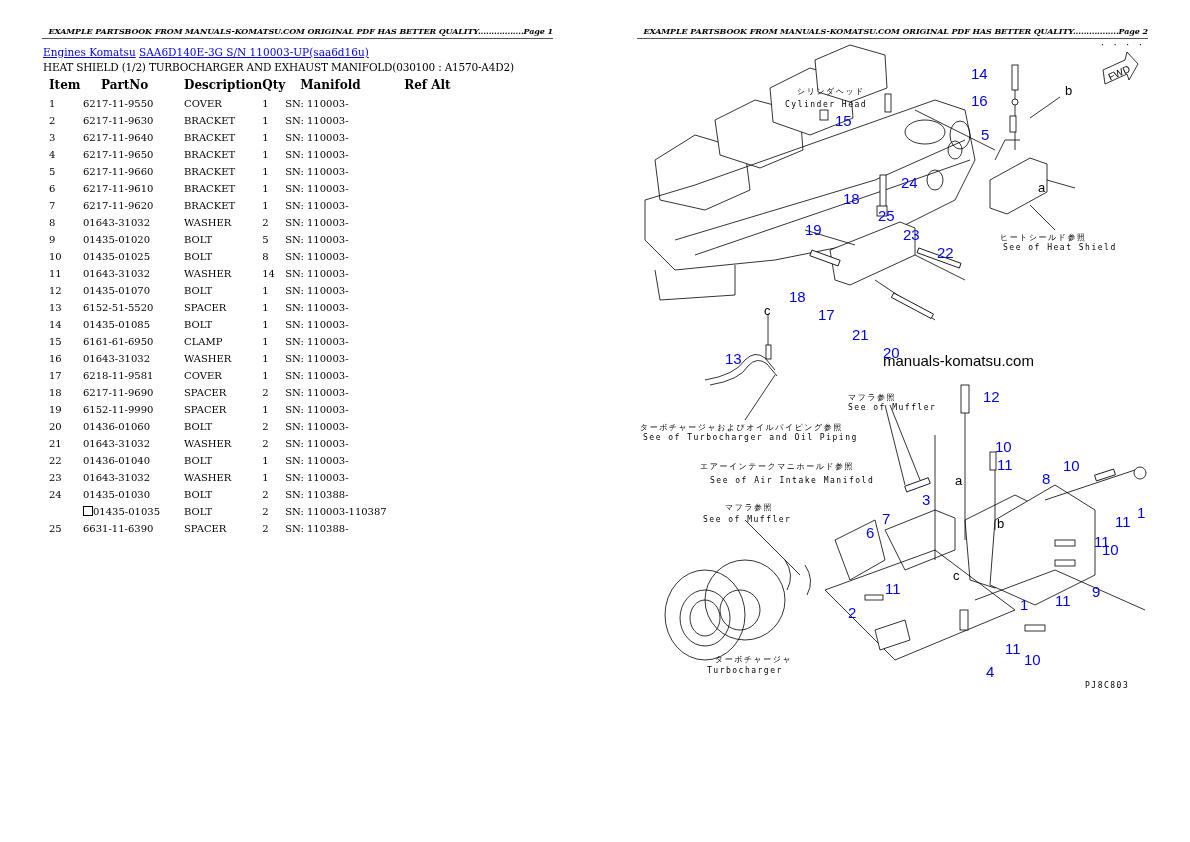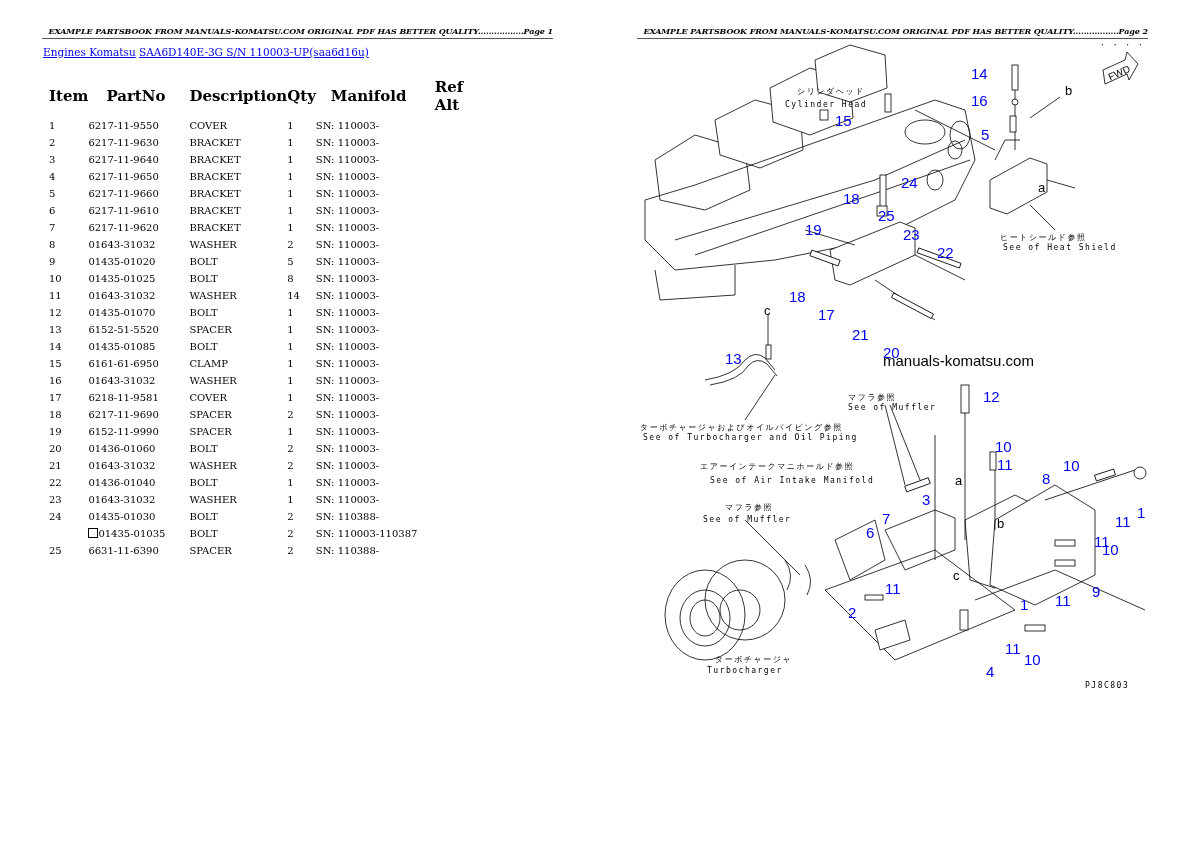--- a/index.html
+++ b/index.html
@@ -10,21 +10,21 @@
     .page-header {
       position: absolute; top: 26px; left: 42px; right: 42px;
       text-align: right; font-family: "DejaVu Serif", serif; font-size: 8px;
       font-style: italic; font-weight: bold; letter-spacing: -0.1px;
       padding-bottom: 2px; border-bottom: 1px solid #555;
     }
     .breadcrumb { position: absolute; top: 46px; left: 43px; font-size: 10.5px; white-space: nowrap; }
     .breadcrumb a { color: #0000ee; text-decoration: underline; }
     .subtitle { position: absolute; top: 61px; left: 43px; font-size: 10.5px; white-space: nowrap; letter-spacing: -0.2px; }
     table.parts { position: absolute; top: 76px; left: 44px; border-collapse: collapse; font-size: 10px; }
-    table.parts th { font-weight: bold; text-align: left; padding: 2px 0 3px 0; font-size: 15px; }
+    table.parts th { font-weight: bold; text-align: left; padding: 2px 0 3px 0; font-size: 12px; }
     table.parts td { padding: 0; height: 17px; white-space: nowrap; }
     .c-item { width: 34px; padding-left: 5px !important; }
     .c-part { width: 83px; }
     .c-desc { width: 69px; }
     .c-qty { width: 22px; }
     .c-opt { width: 104px; }
     .c-ref { width: 50px; }
     th.c-item { padding-left: 5px !important; }
     th.c-part { padding-left: 18px !important; }
     th.c-opt { padding-left: 15px !important; }
@@ -41,20 +41,21 @@
 </head>
 <body>
 
 <div class="page page-left">
   <div class="page-header">EXAMPLE PARTSBOOK FROM MANUALS-KOMATSU.COM ORIGINAL PDF HAS BETTER QUALITY.................Page 1</div>
 
   <div class="breadcrumb">
     <a href="#">Engines Komatsu</a>
     <a href="#">SAA6D140E-3G S/N 110003-UP(saa6d16u)</a>
   </div>
+  <div class="subtitle">HEAT SHIELD (1/2) TURBOCHARGER AND EXHAUST MANIFOLD(030100 : A1570-A4D2)</div>
 
   <table class="parts">
     <thead>
       <tr>
         <th class="c-item">Item</th>
         <th class="c-part">PartNo</th>
         <th class="c-desc">Description</th>
         <th class="c-qty">Qty</th>
         <th class="c-opt">Manifold</th>
         <th class="c-ref">Ref Alt</th>

